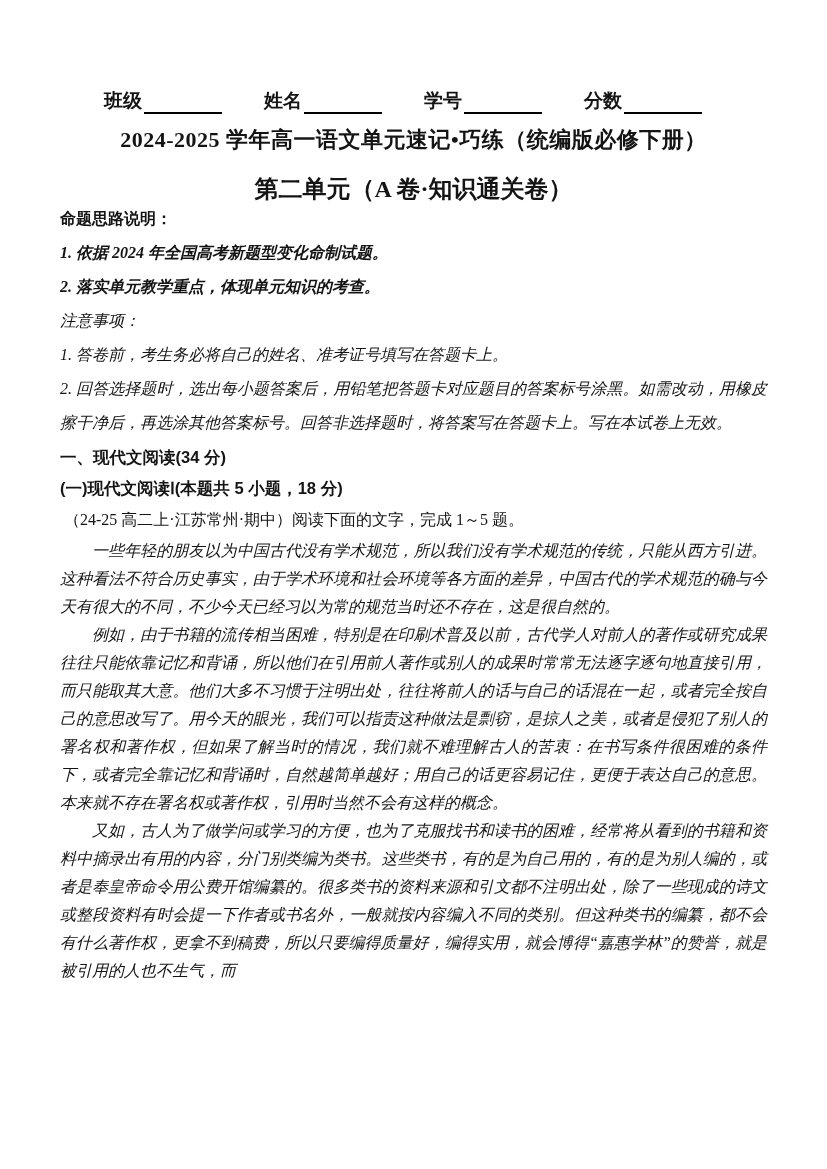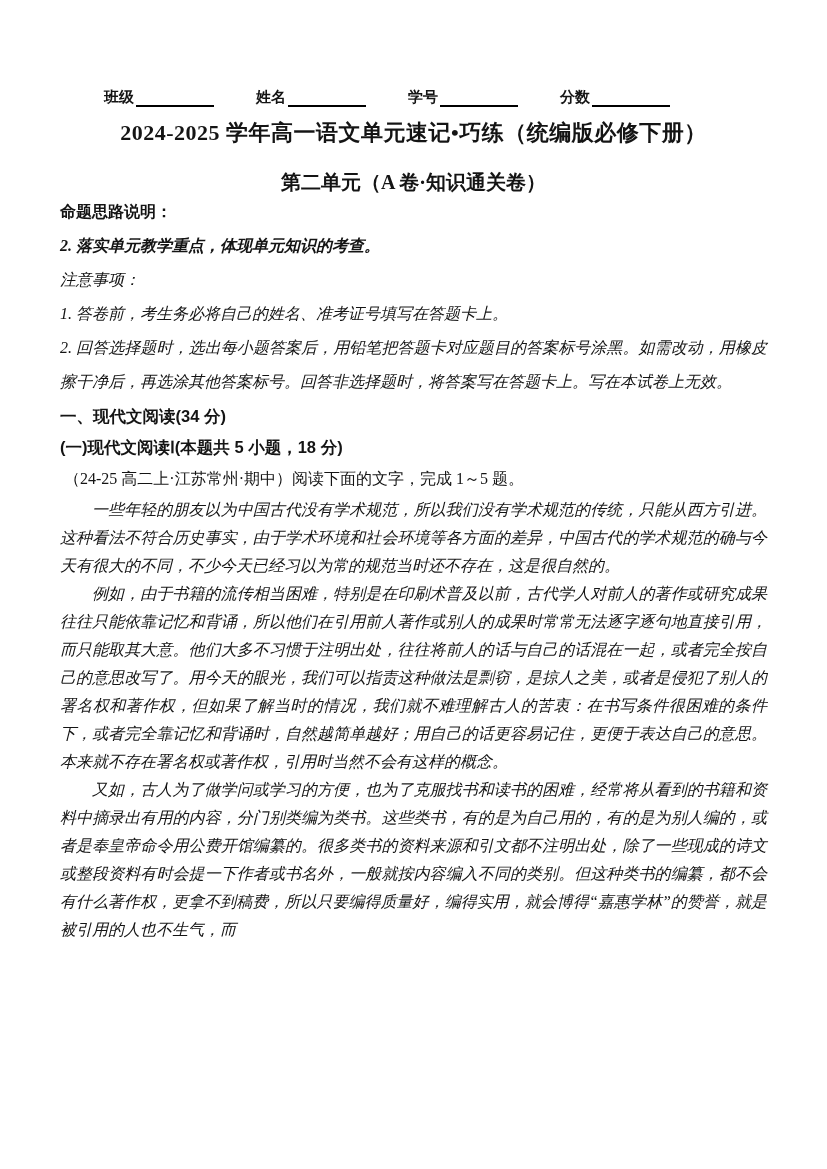--- a/index.html
+++ b/index.html
@@ -16,21 +16,21 @@
     background: #ffffff;
     color: #141414;
     font-family: "Liberation Serif", serif;
     overflow: hidden;
   }
   
   .student-row {
     display: flex;
     padding-left: 44px;
     gap: 42px;
-    font-size: 15px;
+    font-size: 19px;
     font-weight: bold;
     font-family: "Liberation Sans", sans-serif;
     margin-bottom: 8px;
   }
   .field {
     display: flex;
     align-items: flex-end;
     white-space: nowrap;
   }
   .blank {
@@ -44,21 +44,21 @@
   .title {
     font-family: Liberation Serif, serif;
     font-size: 22px;
     font-weight: bold;
     text-align: center;
     margin: 12px 0 0 0;
     letter-spacing: 0.5px;
     line-height: 28px;
   }
   .unit-title {
-    font-size: 20px;
+    font-size: 24px;
     font-weight: bold;
     text-align: center;
     margin: 22px 0 0 0;
     line-height: 26px;
   }
   .time-line {
     font-size: 20px;
     font-weight: bold;
     text-align: center;
     margin: 22px 0 14px 0;
@@ -126,20 +126,21 @@
       <span>分数</span>
       <span class="blank"></span>
     </span>
   </div>
 
   <h1 class="title">2024-2025 学年高一语文单元速记•巧练（统编版必修下册）</h1>
   <h2 class="unit-title">第二单元（A 卷·知识通关卷）</h2>
 
   <div class="notes">
     <p class="intent-heading">命题思路说明：</p>
+    <p class="intent-item">1. 依据 2024 年全国高考新题型变化命制试题。</p>
     <p class="intent-item">2. 落实单元教学重点，体现单元知识的考查。</p>
     <p class="notice-heading">注意事项：</p>
     <p class="notice-item">1. 答卷前，考生务必将自己的姓名、准考证号填写在答题卡上。</p>
     <p class="notice-item">2. 回答选择题时，选出每小题答案后，用铅笔把答题卡对应题目的答案标号涂黑。如需改动，用橡皮擦干净后，再选涂其他答案标号。回答非选择题时，将答案写在答题卡上。写在本试卷上无效。</p>
   </div>
 
   <div class="reading">
     <p class="sec-heading">一、现代文阅读(34 分)</p>
     <p class="sec-heading">(一)现代文阅读Ⅰ(本题共 5 小题，18 分)</p>
     <p class="source-line">（24-25 高二上·江苏常州·期中）阅读下面的文字，完成 1～5 题。</p>

